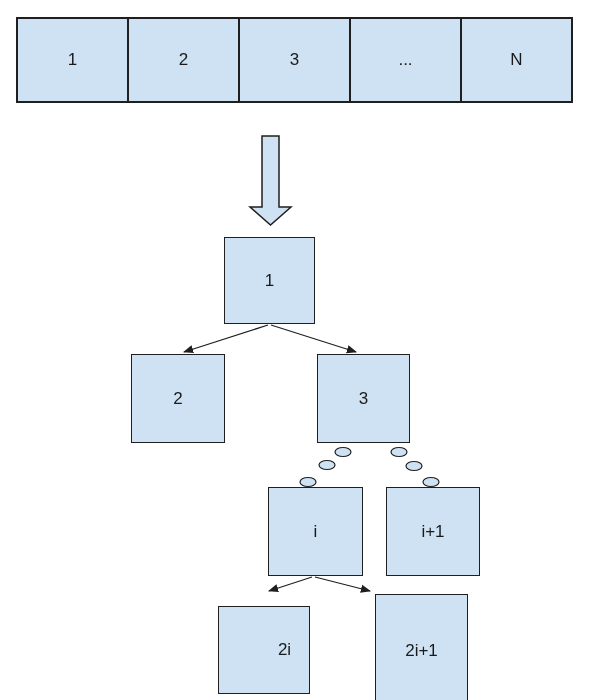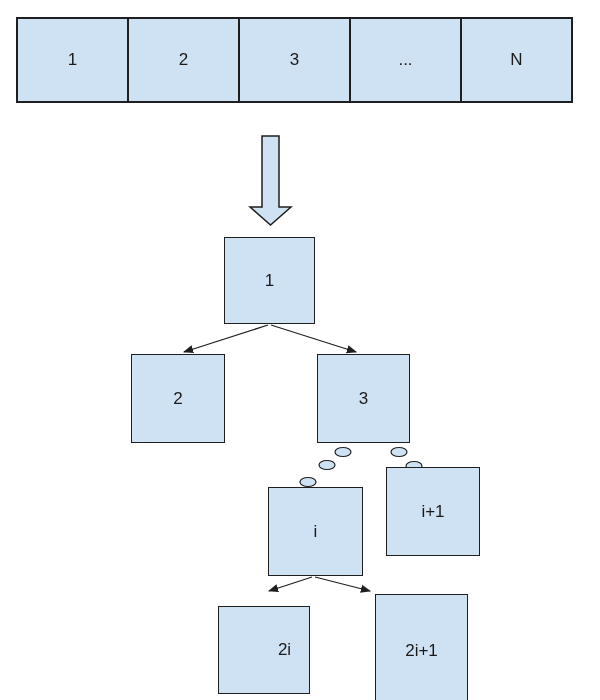--- a/index.html
+++ b/index.html
@@ -104,19 +104,19 @@
   </svg>
 
   <div class="node" style="left:224px; top:237px; width:91px; height:87px;">1</div>
 
   <div class="node" style="left:131px; top:354px; width:94px; height:89px;">2</div>
 
   <div class="node" style="left:317px; top:354px; width:93px; height:89px;">3</div>
 
   <div class="node" style="left:268px; top:487px; width:95px; height:89px;">i</div>
 
-  <div class="node" style="left:386px; top:467px; width:94px; height:89px;">i+1</div>
+  <div class="node" style="left:386px; top:487px; width:94px; height:89px;">i+1</div>
 
   <div class="node" style="left:218px; top:606px; width:92px; height:88px;padding-left:41px;">2i</div>
 
   <div class="node" style="left:327px; top:594px; width:93px; height:114px;margin-left:48px;">2i+1</div>
 
 </div>
 
 </body></html>

